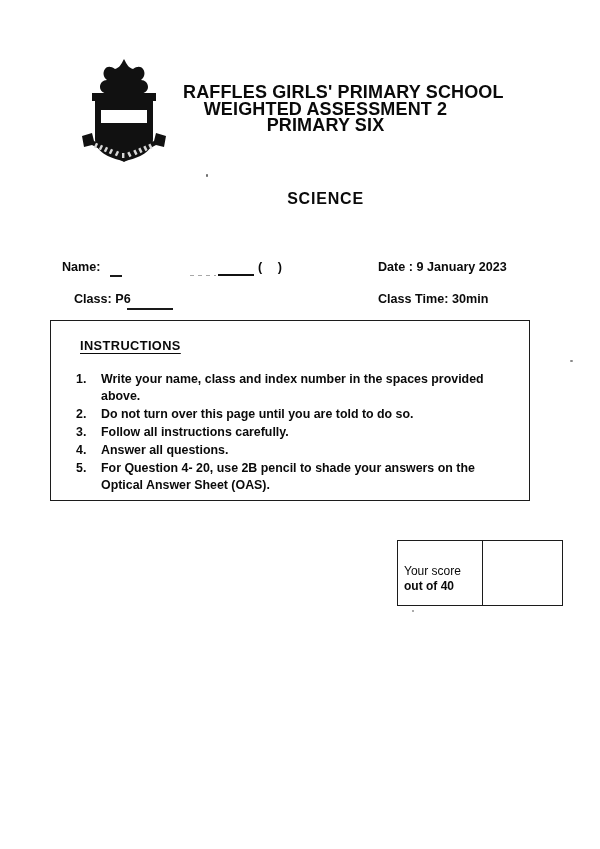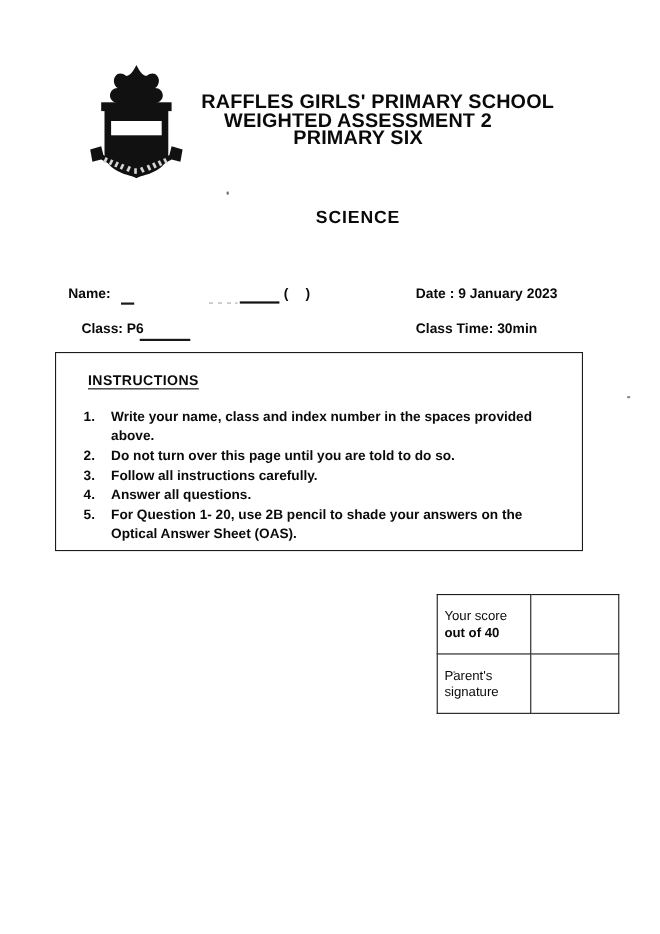--- a/index.html
+++ b/index.html
@@ -171,21 +171,21 @@
     position: absolute;
     left: 397px;
     top: 540px;
     width: 139px;
     border-collapse: collapse;
     table-layout: fixed;
   }
   .score-table td {
     border: 1.3px solid #1c1c1c;
     vertical-align: top;
-    padding: 12px 6px 7px 6px;
+    padding: 23px 6px 7px 6px;
     font-size: 12px;
     line-height: 14.6px;
     height: 34px;
   }
   .score-table td.label-cell { width: 72px; }
   .score-table td.blank-cell { width: 67px; }
   .sc-line { display: block; }
   .sc-line.bold { font-weight: bold; }
 </style>
 </head>
@@ -275,38 +275,31 @@
         <span>Follow all instructions carefully.</span>
       </div>
 
       <div class="ins-item">
         <span class="ins-num">4.</span>
         <span>Answer all questions.</span>
       </div>
 
       <div class="ins-item">
         <span class="ins-num">5.</span>
-        <span>For Question 1- 20, use 2B pencil to shade your answers on the Optical Answer Sheet (OAS).</span>
+        <span>For Question 4- 20, use 2B pencil to shade your answers on the Optical Answer Sheet (OAS).</span>
       </div>
 
     </div>
   </div>
 
   <table class="score-table">
     <tbody>
       <tr>
         <td class="label-cell">
           <span class="sc-line">Your score</span>
           <span class="sc-line bold">out of 40</span>
         </td>
         <td class="blank-cell"></td>
       </tr>
-      <tr>
-        <td class="label-cell">
-          <span class="sc-line">Parent's</span>
-          <span class="sc-line">signature</span>
-        </td>
-        <td class="blank-cell"></td>
-      </tr>
     </tbody>
   </table>
 
 </div>
 
 </body></html>

